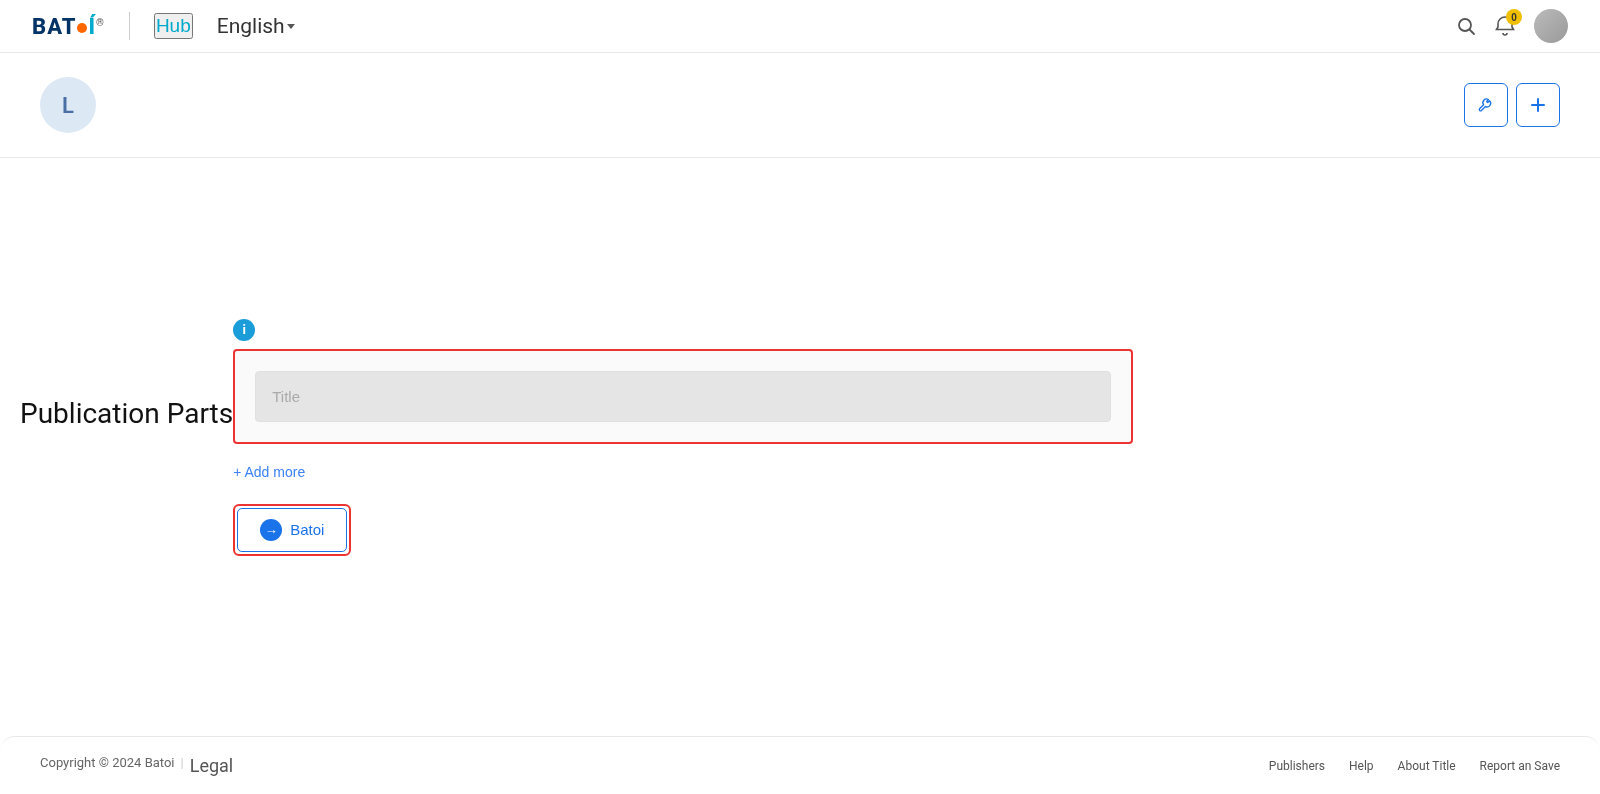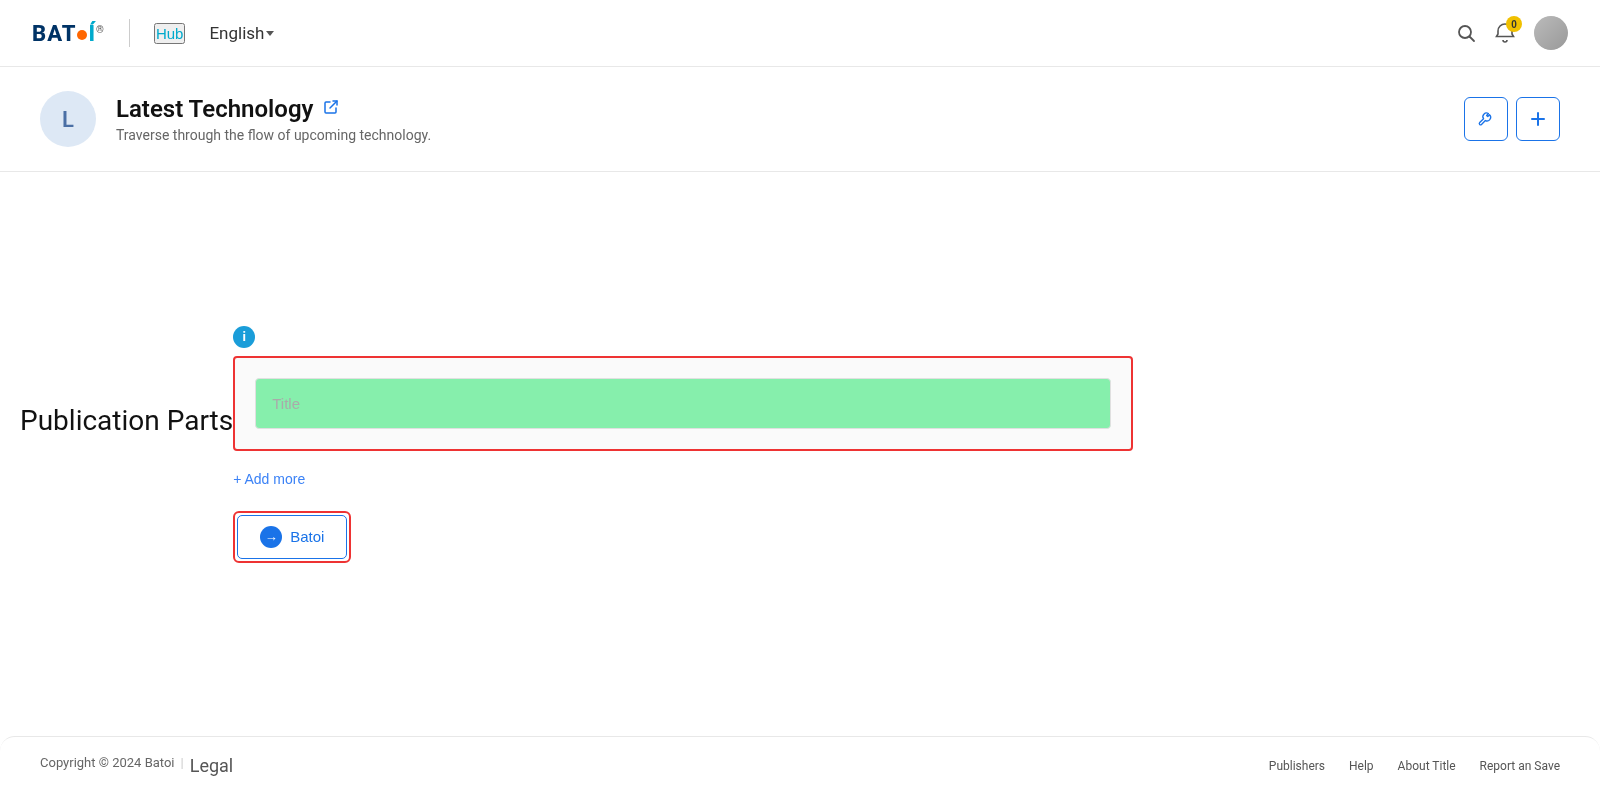--- a/index.html
+++ b/index.html
@@ -10,21 +10,21 @@
       min-height: 794px;
       display: flex;
       flex-direction: column;
     }
 
     
     .header {
       display: flex;
       align-items: center;
       padding: 0 32px;
-      height: 67px;
+      height: 53px;
       border-bottom: 1px solid #e8e8e8;
       background: #fff;
     }
     .logo {
       display: flex;
       align-items: center;
       margin-right: 24px;
     }
     .logo-text {
       font-size: 22px;
@@ -47,30 +47,30 @@
       color: #666;
       vertical-align: super;
     }
     .header-divider {
       width: 1px;
       height: 28px;
       background: #ccc;
       margin-right: 24px;
     }
     .nav-hub {
-      font-size: 15px;
+      font-size: 19px;
       font-weight: 500;
       color: #00aacc;
       margin-right: 24px;
       cursor: pointer;
     }
     .nav-language {
       display: flex;
       align-items: center;
-      font-size: 17px;
+      font-size: 21px;
       color: #333;
       cursor: pointer;
     }
     .chevron-down {
       display: inline-block;
       width: 0;
       height: 0;
       border-left: 4px solid transparent;
       border-right: 4px solid transparent;
       border-top: 5px solid #555;
@@ -238,21 +238,21 @@
     }
 
     .parts-box {
       width: 100%;
       border: 2px solid #e33;
       border-radius: 4px;
       padding: 20px;
       background: #fafafa;
     }
     .title-input-wrapper {
-      background: #86efac;
+      background: #e5e5e5;
       border: 1px solid #e0e0e0;
       border-radius: 4px;
       padding: 8px 12px;
     }
     .title-input {
       width: 100%;
       border: none;
       outline: none;
       font-size: 15px;
       color: #333;
@@ -376,33 +376,20 @@
     <div class="avatar">
       <div class="avatar-inner"></div>
     </div>
   </div>
 </header>
 
 <div class="pub-header">
   <div class="pub-avatar">
     <span>L</span>
   </div>
-  <div class="pub-info">
-    <div class="pub-title-row">
-      <span class="pub-title">Latest Technology</span>
-      <span class="external-link-icon">
-        <svg width="16" height="16" viewBox="0 0 16 16" fill="none">
-          <path d="M7 3H3a1 1 0 0 0-1 1v9a1 1 0 0 0 1 1h9a1 1 0 0 0 1-1V9" stroke="#1a73e8" stroke-width="1.5" stroke-linecap="round"></path>
-          <path d="M10 2h4v4" stroke="#1a73e8" stroke-width="1.5" stroke-linecap="round" stroke-linejoin="round"></path>
-          <line x1="14" y1="2" x2="7" y2="9" stroke="#1a73e8" stroke-width="1.5" stroke-linecap="round"></line>
-        </svg>
-      </span>
-    </div>
-    <div class="pub-subtitle">Traverse through the flow of upcoming technology.</div>
-  </div>
   <div class="pub-actions">
     <button class="icon-btn" title="Settings">
       <svg width="18" height="18" viewBox="0 0 20 20" fill="none">
         <path d="M14.7 6.3a4 4 0 0 1-5.4 5.4L5 16a1.4 1.4 0 0 1-2-2l4.3-4.3A4 4 0 0 1 12.7 4l-2 2 1.3 1.3 2-2z" stroke="#1a73e8" stroke-width="1.5" fill="none" stroke-linejoin="round"></path>
       </svg>
     </button>
     <button class="icon-btn" title="Add">
       <svg width="18" height="18" viewBox="0 0 18 18" fill="none">
         <line x1="9" y1="3" x2="9" y2="15" stroke="#1a73e8" stroke-width="2" stroke-linecap="round"></line>
         <line x1="3" y1="9" x2="15" y2="9" stroke="#1a73e8" stroke-width="2" stroke-linecap="round"></line>

